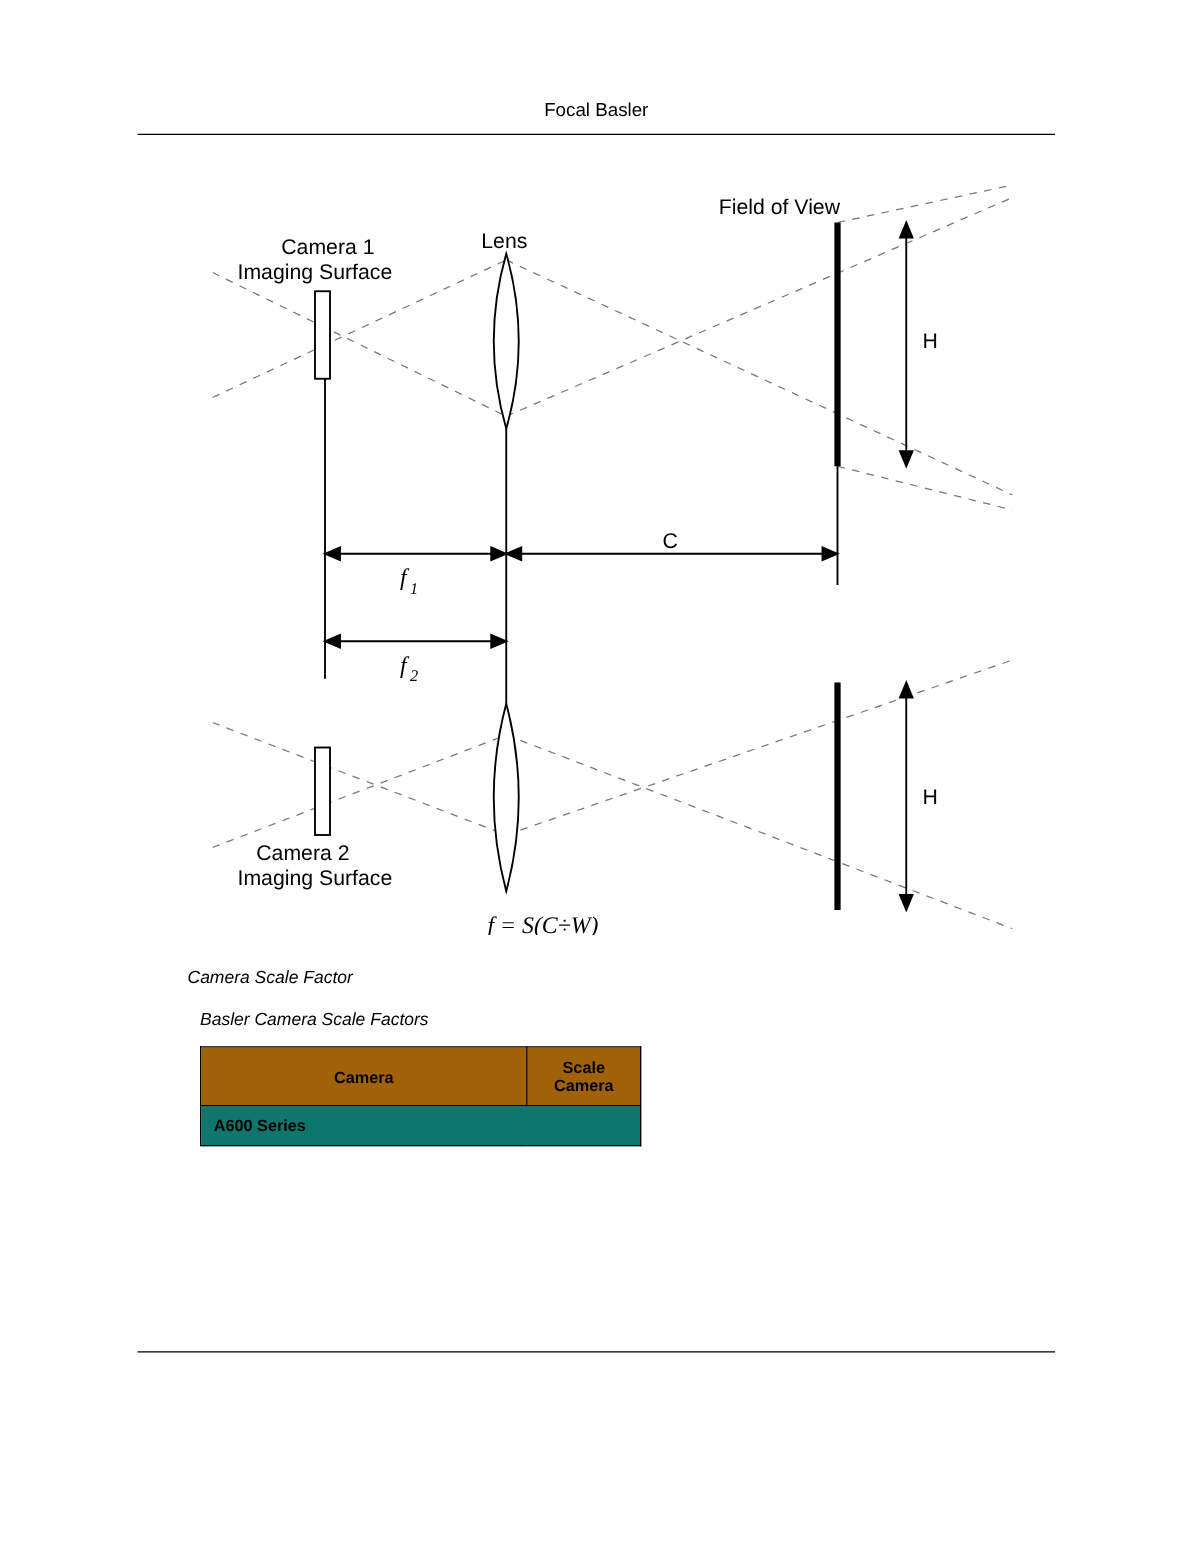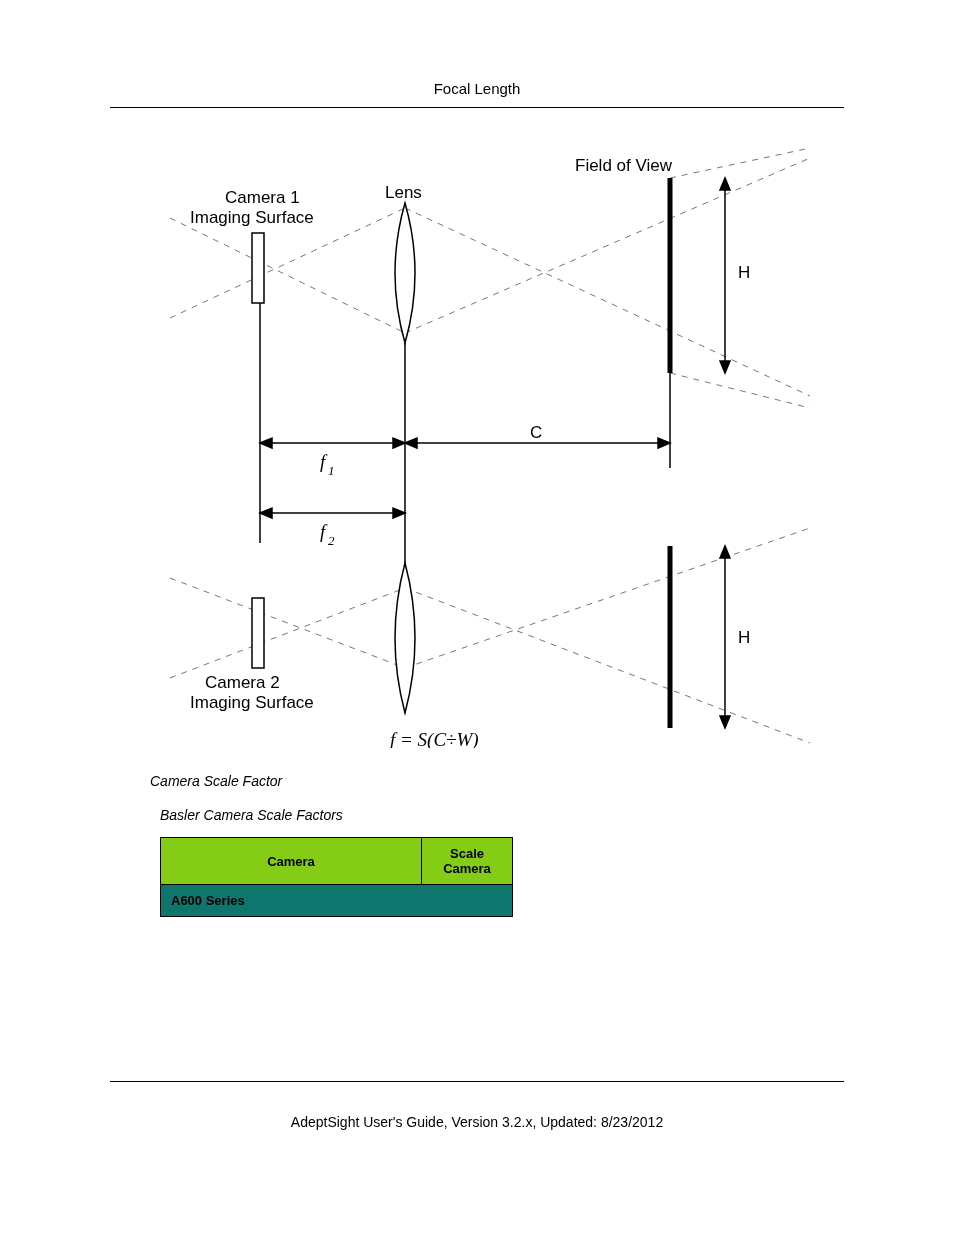--- a/index.html
+++ b/index.html
@@ -52,21 +52,21 @@
   table.scale {
     border-collapse: collapse;
     margin-left: 50px;
     font-size: 13px;
   }
   table.scale th, table.scale td {
     border: 1px solid #000;
     padding: 8px 10px;
   }
   table.scale th {
-    background: #84cc16;
+    background: #a16207;
     font-weight: bold;
     text-align: center;
   }
   table.scale th.col-camera { width: 240px; }
   table.scale th.col-factor { width: 70px; }
   table.scale td.series {
     background: #0f766e;
     font-weight: bold;
   }
   .hr-bottom {
@@ -88,21 +88,21 @@
   .footer-page { bottom: 55px; }
   .svg-label { font-family: Arial, Helvetica, sans-serif; font-size: 17px; fill: #000; }
   .svg-math  { font-family: "Times New Roman", Times, serif; font-style: italic; font-size: 19px; fill:#000; }
   .svg-sub   { font-family: "Times New Roman", Times, serif; font-style: italic; font-size: 13px; fill:#000; }
 </style>
 </head>
 <body>
 
 <div class="page">
 
-  <div class="header-title">Focal Length</div>
+  <div class="header-title">Focal Basler</div>
   <hr class="hr-top">
 
   <div class="figure-wrap">
     <svg viewBox="0 0 640 600" width="640" height="600">
 
       <g stroke="#777" stroke-width="1" stroke-dasharray="6 6" fill="none">
         <line x1="0" y1="70" x2="235" y2="185"></line>
         <line x1="235" y1="185" x2="640" y2="10"></line>
         <line x1="0" y1="170" x2="235" y2="60"></line>
         <line x1="235" y1="60" x2="640" y2="248"></line>
@@ -198,15 +198,14 @@
       </tr>
     </thead>
     <tbody>
       <tr>
         <td class="series" colspan="2">A600 Series</td>
       </tr>
     </tbody>
   </table>
 
   <hr class="hr-bottom">
-  <div class="footer-line footer-guide">AdeptSight User's Guide,  Version 3.2.x, Updated: 8/23/2012</div>
 
 </div>
 
 </body></html>

